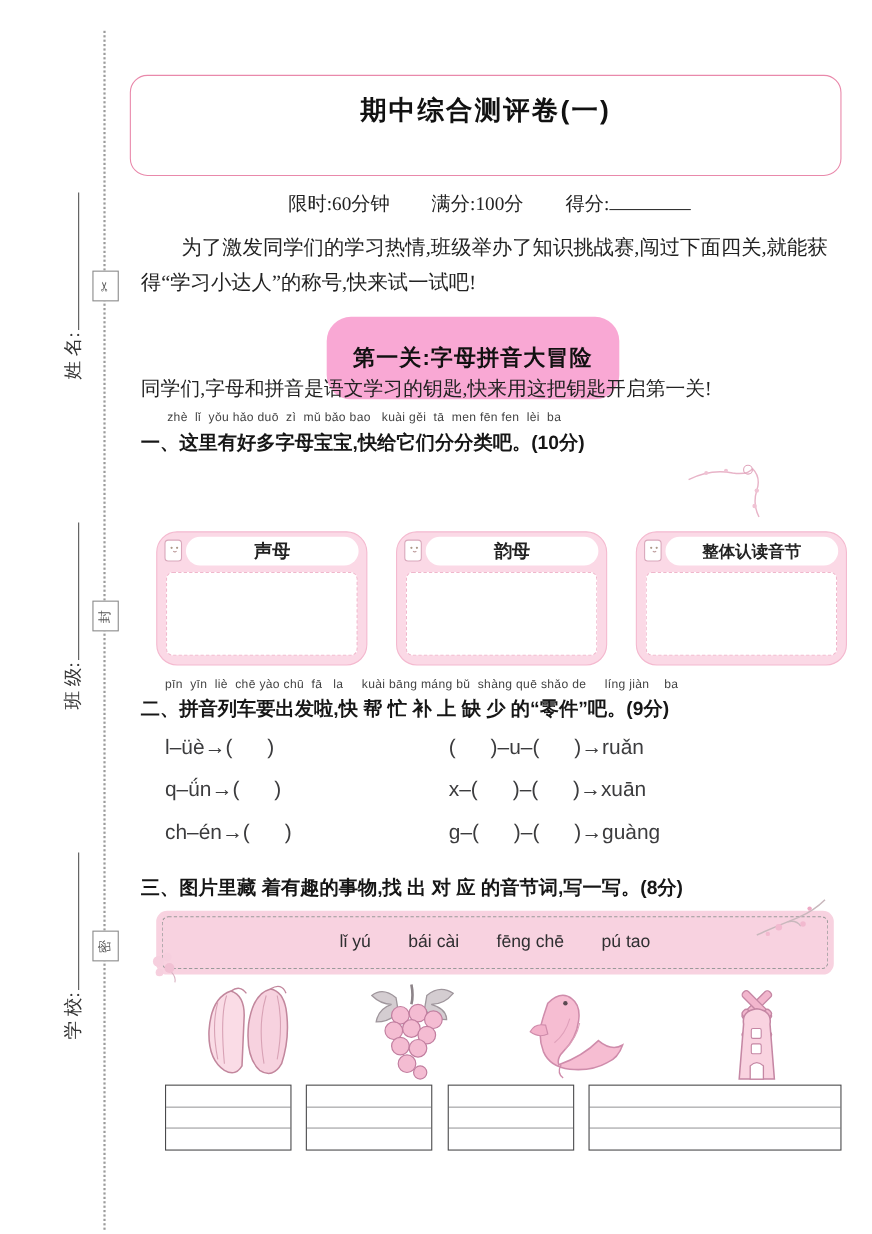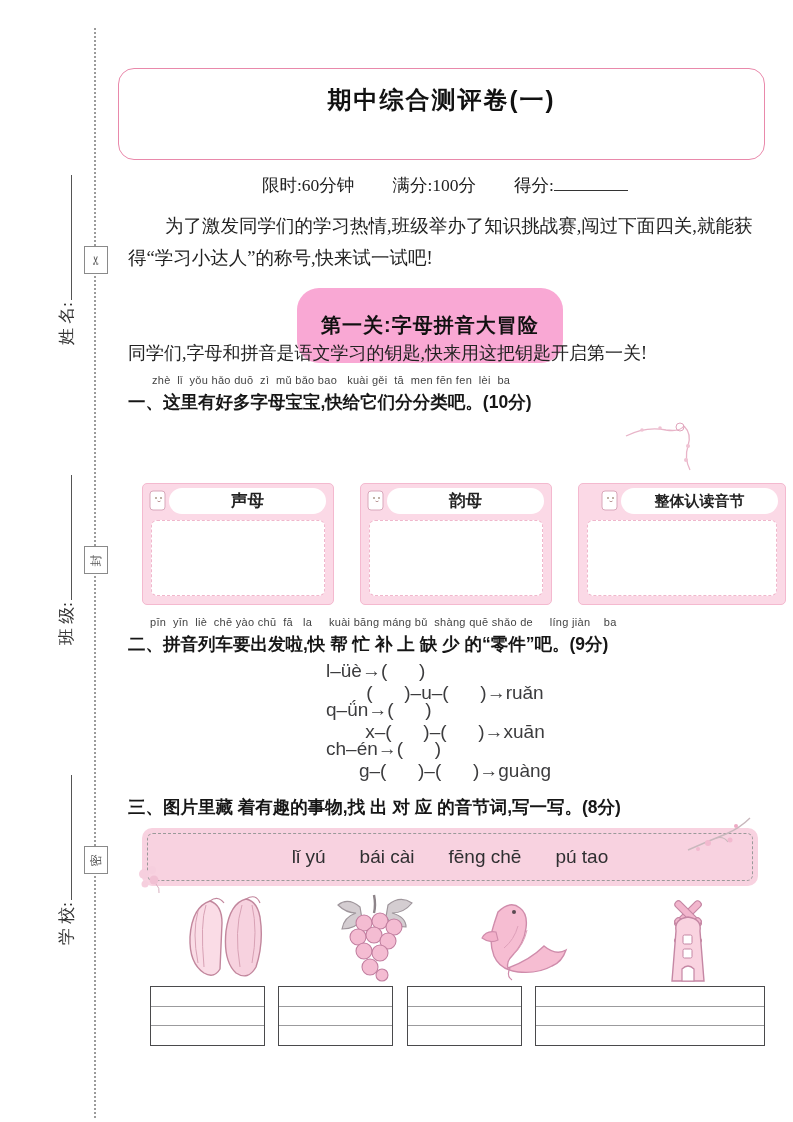--- a/index.html
+++ b/index.html
@@ -28,37 +28,37 @@
   #intro{left:128px;top:210px;width:640px;font-size:18.5px;line-height:32px;text-indent:37px;}
   #banner{left:297px;top:288px;background:#f9a8d4;border-radius:22px;padding:24px 24px;
           font-size:20px;font-weight:bold;color:#111;letter-spacing:1px;}
   #lead{left:128px;top:341px;width:645px;font-size:18px;}
   
   .pinyin{font-size:11px;color:#434343;white-space:pre;letter-spacing:.3px;}
   .stem{font-size:17.5px;font-weight:bold;color:#161616;white-space:pre;}
   #letters-row{left:196px;top:430px;display:flex;align-items:center;gap:0;}
   #letters-row .letters{display:flex;gap:17px;font-size:20px;color:#2d2d2d;margin-left:6px;}
   
-  .cat-box{top:483px;width:190px;height:120px;background:#fbd9e6;border-radius:5px;border:1px solid #f4b9cf;}
+  .cat-box{top:483px;width:190px;height:120px;background:#fbd9e6;border-radius:19px;border:1px solid #f4b9cf;}
   .cat-head{position:relative;height:34px;}
   .cat-pill{position:absolute;left:26px;right:7px;top:4px;height:26px;background:#fff;border-radius:14px;
             display:flex;align-items:center;justify-content:center;
             font-family:"Liberation Serif",serif;font-weight:bold;font-size:16.5px;color:#222;}
   .cat-body{position:absolute;left:8px;right:8px;top:36px;bottom:8px;background:#fff;
             border-radius:6px;border:1px dashed #f0b7cc;}
   .mascot{position:absolute;left:5px;top:4px;}
   
   #q2-rows{left:150px;top:660px;width:610px;}
-  .q2-row{display:flex;height:39px;align-items:center;font-size:19px;color:#3c3c3e;white-space:pre;flex-direction:column;}
+  .q2-row{display:flex;height:39px;align-items:center;font-size:19px;color:#3c3c3e;white-space:pre;}
   .q2-left{width:258px;}
   
   #word-bank{left:142px;top:828px;width:616px;height:58px;background:#f8d2e0;border-radius:10px;}
   #word-bank .dash-inner{position:absolute;left:5px;right:5px;top:5px;bottom:5px;
       border:1px dashed #9a9a9a;border-radius:6px;display:flex;align-items:center;justify-content:center;gap:34px;
-      font-size:19px;color:#2f2f31;}
+      font-size:16px;color:#2f2f31;}
   
   .wgrid{top:986px;height:58px;border:1.5px solid #4a4a4c;background:
      linear-gradient(#9b9b9d,#9b9b9d) 0 33%/100% 1px no-repeat,
      linear-gradient(#9b9b9d,#9b9b9d) 0 67%/100% 1px no-repeat;}
 </style>
 </head>
 <body>
 
 <div id="page">
 
@@ -137,21 +137,21 @@
       <svg class="mascot" width="19" height="24" viewBox="0 0 19 24">
         <rect x="2" y="3" width="15" height="19" rx="3" fill="#fff" stroke="#d9a8bb" stroke-width="1"></rect>
         <circle cx="8" cy="10" r="1" fill="#a98"></circle>
           <circle cx="13" cy="10" r="1" fill="#a98"></circle>
           <path d="M9.5 13 q1.5 1.5 3 0" stroke="#b99" fill="none"></path>
       </svg>
       <div class="cat-pill">韵母</div>
     </div>
     <div class="cat-body"></div>
   </div>
-  <div class="abs cat-box" style="left:578px;padding-left:16px;">
+  <div class="abs cat-box" style="left:578px;">
     <div class="cat-head">
       <svg class="mascot" width="19" height="24" viewBox="0 0 19 24">
         <rect x="2" y="3" width="15" height="19" rx="3" fill="#fff" stroke="#d9a8bb" stroke-width="1"></rect>
         <circle cx="8" cy="10" r="1" fill="#a98"></circle>
           <circle cx="13" cy="10" r="1" fill="#a98"></circle>
           <path d="M9.5 13 q1.5 1.5 3 0" stroke="#b99" fill="none"></path>
       </svg>
       <div class="cat-pill" style="font-size:15px;">整体认读音节</div>
     </div>
     <div class="cat-body"></div>

